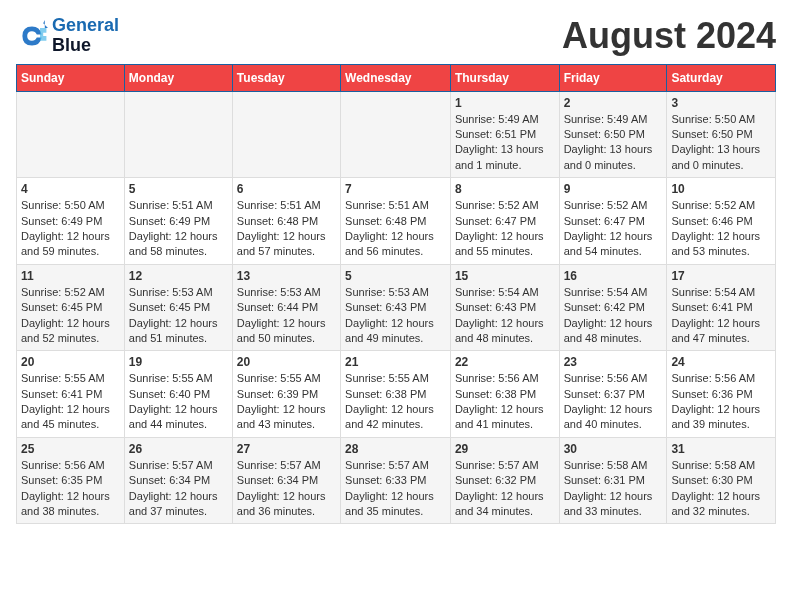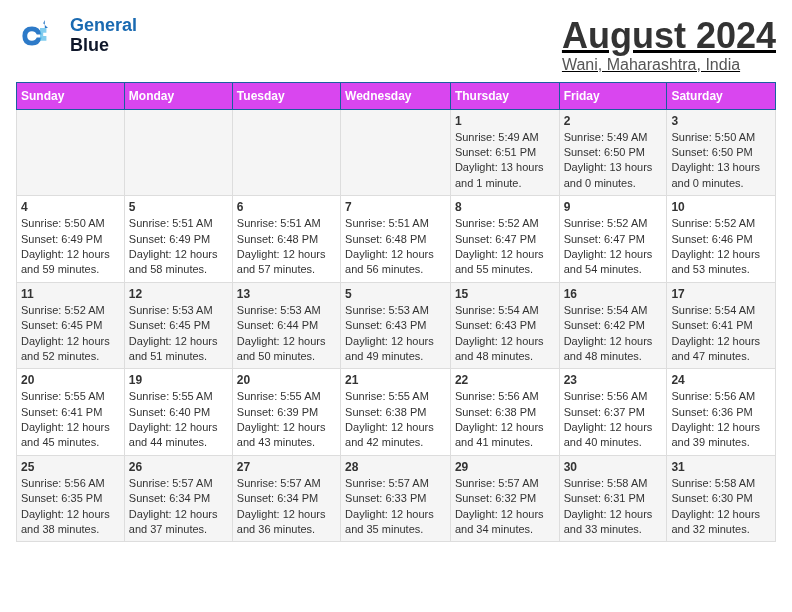--- a/index.html
+++ b/index.html
@@ -12,57 +12,55 @@
     }
     .header {
       display: flex;
       justify-content: space-between;
       align-items: flex-start;
       margin-bottom: 8px;
     }
     .logo {
       display: flex;
       align-items: center;
-      gap: 18px;
     }
     .logo-text {
       font-size: 18px;
       font-weight: bold;
       color: #333;
       line-height: 1.1;
     }
     .logo-text span {
       color: #1a6ab1;
     }
     .logo-icon {
       width: 32px;
       height: 32px;
       margin-right: 4px;
     }
     .title-block {
-      text-align: left;
-      text-decoration: underline;
+      text-align: center;
     }
     .month-title {
       font-size: 36px;
       font-weight: bold;
       color: #333;
       line-height: 1.1;
     }
     .location {
       font-size: 16px;
       color: #555;
     }
     table {
       width: 100%;
       border-collapse: collapse;
       font-size: 10.5px;
     }
     thead tr {
-      background-color: #d946ef;
+      background-color: #ef4444;
       color: #fff;
       padding-left: 29px;
     }
     thead th {
       padding: 6px 4px;
       text-align: left;
       font-size: 12px;
       font-weight: bold;
       border: 1px solid #1a5fa0;
     }
@@ -109,21 +107,20 @@
       <path d="M30 10 L38 10 L38 16 L34 16 L34 20 L38 20 L38 26 L30 26 Z" fill="#4db8e8" opacity="0.7"></path>
       <path d="M34 4 L40 10 L36 10 L36 0 Z" fill="#2d7ac8"></path>
     </svg>
     <div class="logo-text">
       <span>General</span><br>
       <span style="color:#0f172a;">Blue</span>
     </div>
   </div>
   <div class="title-block">
     <div class="month-title">August 2024</div>
-    <div class="location">Wani, Maharashtra, India</div>
   </div>
 </div>
 
 <table>
   <thead>
     <tr>
     <th>Sunday</th>
         <th>Monday</th>
         <th>Tuesday</th>
         <th>Wednesday</th>

